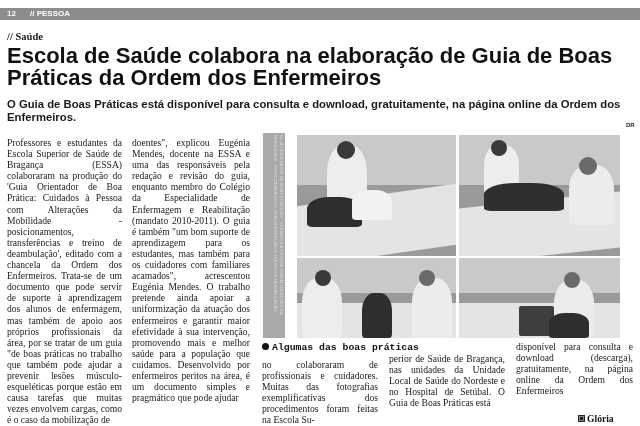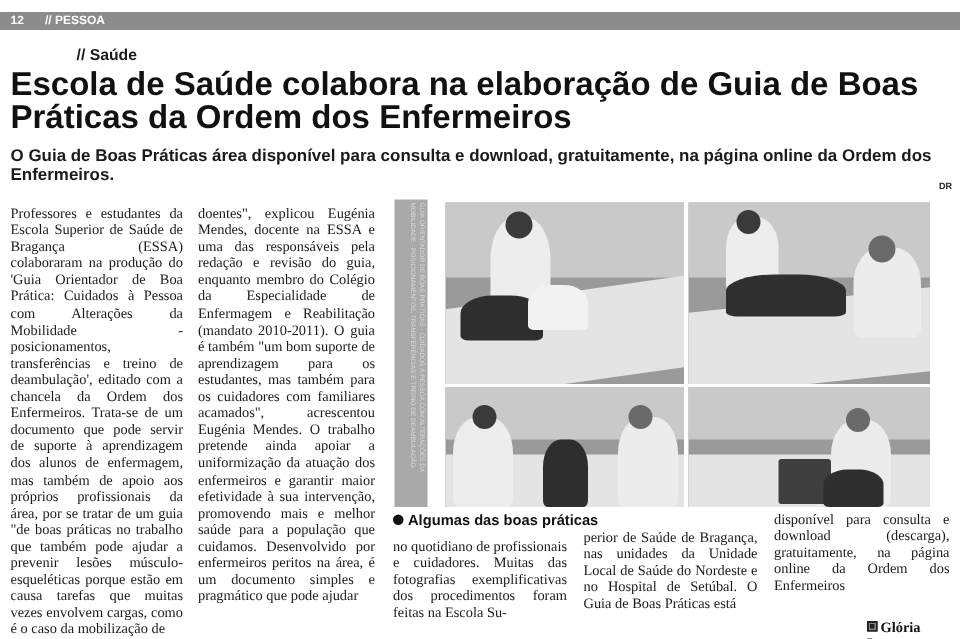--- a/index.html
+++ b/index.html
@@ -1,45 +1,45 @@
 <!DOCTYPE html>
 <html><head>
 <meta charset="utf-8">
 <style>
   * { box-sizing: border-box; margin: 0; padding: 0; }
   body { width: 640px; height: 426px; background: #ffffff; position: relative; overflow: hidden; color: #1a1a1a; }
   .hdr { position: absolute; left: 0; top: 8px; width: 640px; height: 12px; background: #8c8c8c; }
   .hdr span { position: absolute; top: 0; font-family: "Liberation Sans", sans-serif; font-weight: bold; font-size: 8px; line-height: 12px; color: #ffffff; }
-  .section { position: absolute; left: 7px; top: 31px; font-family: Liberation Sans, sans-serif; font-weight: bold; font-size: 10.5px; color: #1a1a1a; margin-left: 44px; }
+  .section { position: absolute; left: 7px; top: 31px; font-family: Liberation Serif, serif; font-weight: bold; font-size: 10.5px; color: #1a1a1a; }
   .title { position: absolute; left: 7px; top: 45px; width: 630px; font-family: "Liberation Sans", sans-serif; font-weight: bold; font-size: 22px; line-height: 22px; color: #111; }
   .lead { position: absolute; left: 7px; top: 98px; width: 630px; font-family: "Liberation Sans", sans-serif; font-weight: bold; font-size: 11.3px; line-height: 13px; color: #1a1a1a; }
   .credit { position: absolute; left: 626px; top: 122px; font-family: "Liberation Sans", sans-serif; font-weight: bold; font-size: 6px; color: #222; }
   .col { position: absolute; font-family: "Liberation Serif", serif; font-size: 9.6px; line-height: 11.1px; text-align: justify; color: #1a1a1a; hyphens: none; }
   .strip { position: absolute; left: 263px; top: 133px; width: 22px; height: 205px; background: #a9a9a9; }
   .strip span { position: absolute; left: 1px; top: 2px; width: 201px; transform-origin: 0 0; transform: rotate(90deg) translate(0, -20px); font-family: "Liberation Sans", sans-serif; font-size: 4.3px; line-height: 6px; color: #d8d8d8; white-space: normal; }
   .photo { position: absolute; overflow: hidden; background: #9a9a9a; }
   .photo .bed { position: absolute; background: #e4e4e4; }
   .photo .wall { position: absolute; left: 0; top: 0; width: 100%; background: #c9c9c9; }
   .photo .fig { position: absolute; border-radius: 40% 40% 10% 10%; }
-  .caption { position: absolute; left: 262px; top: 342px; font-family: Liberation Sans, sans-serif; font-weight: bold; font-size: 9.8px; color: #111; }
+  .caption { position: absolute; left: 262px; top: 342px; font-family: Liberation Mono, monospace; font-weight: bold; font-size: 9.8px; color: #111; }
   .caption .dot { display: inline-block; width: 7px; height: 7px; border-radius: 50%; background: #111; margin-right: 3px; vertical-align: 0px; }
   .author { position: absolute; left: 578px; top: 413px; font-family: "Liberation Serif", serif; font-weight: bold; font-size: 9.6px; color: #111; }
   .author .sq { display: inline-block; width: 7px; height: 7px; background: #222; margin-right: 2px; vertical-align: 0; border: 1px solid #222; box-shadow: inset 0 0 0 1px #888; }
 </style>
 </head>
 <body>
 
 <div class="hdr">
   <span style="left:7px">12</span>
   <span style="left:30px">// PESSOA</span>
 </div>
 
 <div class="section">// Saúde</div>
 <div class="title">Escola de Saúde colabora na elaboração de Guia de Boas Práticas da Ordem dos Enfermeiros</div>
-<div class="lead">O Guia de Boas Práticas área disponível para consulta e download, gratuitamente, na página online da Ordem dos Enfermeiros.</div>
+<div class="lead">O Guia de Boas Práticas está disponível para consulta e download, gratuitamente, na página online da Ordem dos Enfermeiros.</div>
 <div class="credit">DR</div>
 
 <div class="col" style="left:7px; top:137px; width:115px;">Professores e estudantes da Escola Superior de Saúde de Bragança (ESSA) colaboraram na produção do 'Guia Orientador de Boa Prática: Cuidados à Pessoa com Alterações da Mobilidade - posicionamentos, transferências e treino de deambulação', editado com a chancela da Ordem dos Enfermeiros. Trata-se de um documento que pode servir de suporte à aprendizagem dos alunos de enfermagem, mas também de apoio aos próprios profissionais da área, por se tratar de um guia "de boas práticas no trabalho que também pode ajudar a prevenir lesões músculo-esqueléticas porque estão em causa tarefas que muitas vezes envolvem cargas, como é o caso da mobilização de</div>
 <div class="col" style="left:132px; top:137px; width:118px;">doentes", explicou Eugénia Mendes, docente na ESSA e uma das responsáveis pela redação e revisão do guia, enquanto membro do Colégio da Especialidade de Enfermagem e Reabilitação (mandato 2010-2011). O guia é também "um bom suporte de aprendizagem para os estudantes, mas também para os cuidadores com familiares acamados", acrescentou Eugénia Mendes. O trabalho pretende ainda apoiar a uniformização da atuação dos enfermeiros e garantir maior efetividade à sua intervenção, promovendo mais e melhor saúde para a população que cuidamos. Desenvolvido por enfermeiros peritos na área, é um documento simples e pragmático que pode ajudar</div>
 
 <div class="strip">
   <span>GUIA ORIENTADOR DE BOAS PRÁTICAS · CUIDADOS À PESSOA COM ALTERAÇÕES DA MOBILIDADE · POSICIONAMENTOS, TRANSFERÊNCIAS E TREINO DE DEAMBULAÇÃO</span>
 </div>
 
 <div class="photo" style="left:297px; top:135px; width:159px; height:121px;">
@@ -74,19 +74,19 @@
   <div class="fig" style="left:60px; top:48px; width:35px; height:30px; background:#3e3e3e; border-radius:2px;"></div>
   <div class="fig" style="left:95px; top:22px; width:40px; height:58px; background:#ececec;"></div>
   <div class="fig" style="left:105px; top:14px; width:16px; height:16px; background:#6a6a6a; border-radius:50%;"></div>
   <div class="fig" style="left:90px; top:55px; width:40px; height:25px; background:#2e2e2e;"></div>
 </div>
 
 <div class="caption">
   <span class="dot"></span><span>Algumas das boas práticas</span>
 </div>
 
-<div class="col" style="left:262px; top:359px; width:116px;">no quotidiano de profissionais e cuidadores. Muitas das fotografias exemplificativas dos procedimentos foram feitas na Escola Su-</div>
+<div class="col" style="left:262px; top:359px; width:116px;">no colaboraram de profissionais e cuidadores. Muitas das fotografias exemplificativas dos procedimentos foram feitas na Escola Su-</div>
 <div class="col" style="left:389px; top:353px; width:116px;">perior de Saúde de Bragança, nas unidades da Unidade Local de Saúde do Nordeste e no Hospital de Setúbal. O Guia de Boas Práticas está</div>
 <div class="col" style="left:516px; top:341px; width:117px;">disponível para consulta e download (descarga), gratuitamente, na página online da Ordem dos Enfermeiros</div>
 
 <div class="author">
   <span class="sq"></span><span>Glória Lopes</span>
 </div>
 
 </body></html>

